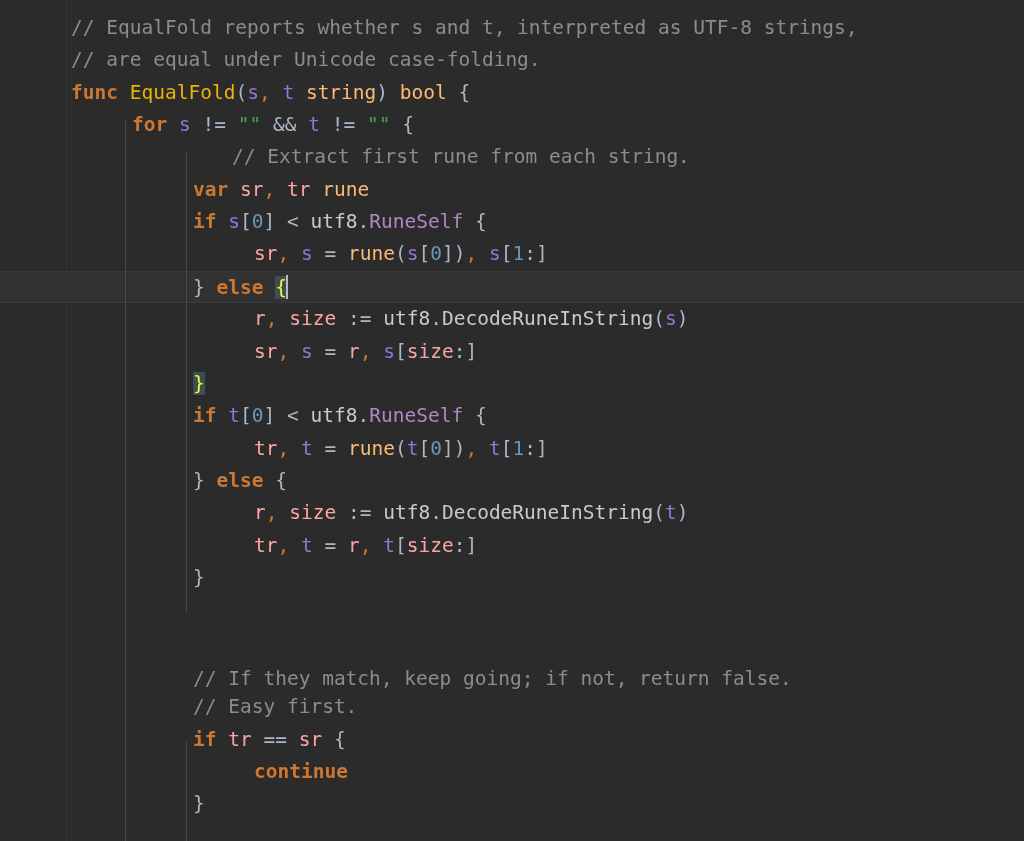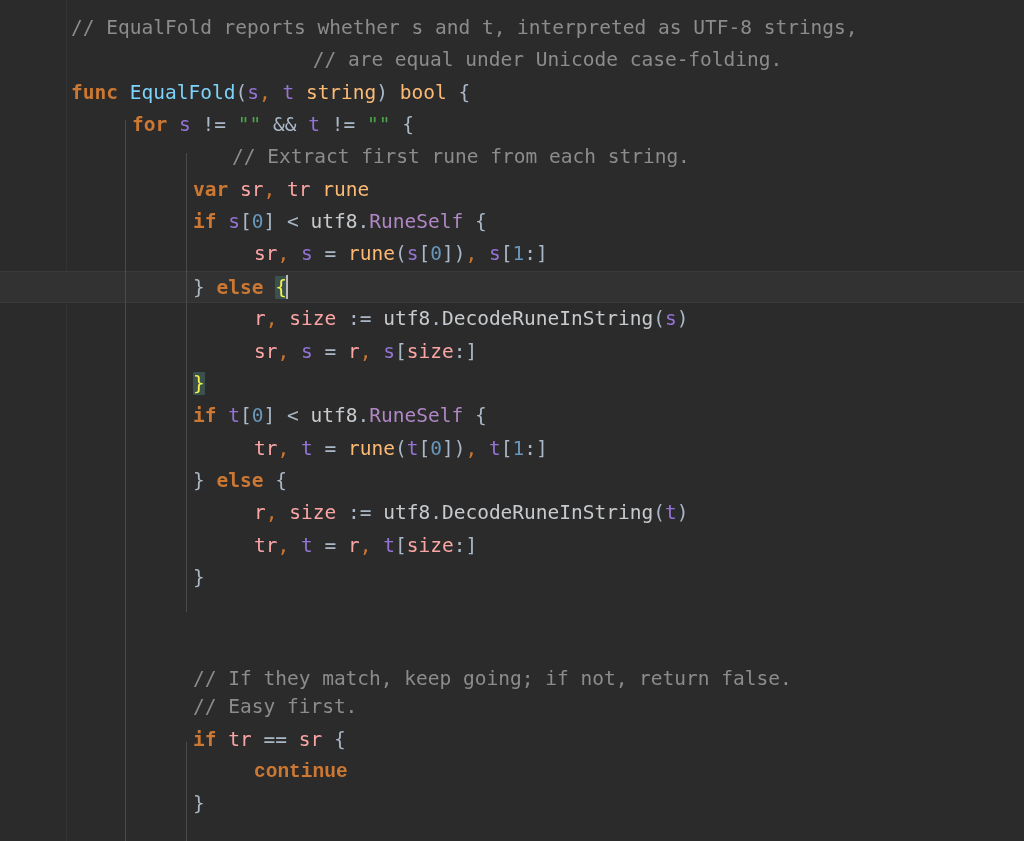--- a/index.html
+++ b/index.html
@@ -69,21 +69,21 @@
   
   .iguide {
     position: absolute;
     width: 1px;
     background: #4a4a4a;
   }
 
   
   .t-cmt  { color: #8c8c8c; }
   .t-kw   { color: #cc7832; font-weight: bold; }
-  .t-fn   { color: #7dd3fc; }
+  .t-fn   { color: #eab308; }
   .t-par  { color: #9373d3; }
   .t-typ  { color: #fdba74; }
   .t-loc  { color: #fca5a5; }
   .t-str  { color: #4ca64c; }
   .t-num  { color: #6897bb; }
   .t-cst  { color: #b087c4; }
   .t-pln  { color: #c8cbce; }
   .t-pun  { color: #a9b7c6; }
   .t-com  { color: #cc7832; }
   .t-pkg  { color: #c8cbce; }
@@ -109,21 +109,21 @@
 </style>
 </head>
 <body>
 
 <div id="editor">
 
   <div id="gutter"></div>
 
   <div id="code-surface">
       <div class="line" style="top: 0px;"><span class="ind" style="width: 71px;"></span><span class="line-text t-cmt">// EqualFold reports whether s and t, interpreted as UTF-8 strings,</span></div>
-      <div class="line" style="top: 32.35px; text-align: center;"><span class="ind" style="width: 71px;"></span><span class="line-text t-cmt">// are equal under Unicode case-folding.</span></div>
+      <div class="line" style="top: 32.35px;"><span class="ind" style="width: 71px;"></span><span class="line-text t-cmt">// are equal under Unicode case-folding.</span></div>
       <div class="line" style="top: 64.7px;"><span class="ind" style="width: 71px;"></span><span class="line-text t-kw">func</span><span class="line-text t-pln"> </span><span class="line-text t-fn">EqualFold</span><span class="line-text t-pun">(</span><span class="line-text t-par">s</span><span class="line-text t-com">,</span><span class="line-text t-pln"> </span><span class="line-text t-par">t</span><span class="line-text t-pln"> </span><span class="line-text t-typ">string</span><span class="line-text t-pun">)</span><span class="line-text t-pln"> </span><span class="line-text t-typ">bool</span><span class="line-text t-pln"> </span><span class="line-text t-pun">{</span></div>
       <div class="line" style="top: 97.05px;"><span class="ind" style="width: 132px;"></span><span class="line-text t-kw">for</span><span class="line-text t-pln"> </span><span class="line-text t-par">s</span><span class="line-text t-pln"> </span><span class="line-text t-pun">!=</span><span class="line-text t-pln"> </span><span class="line-text t-str">""</span><span class="line-text t-pln"> </span><span class="line-text t-pun">&amp;&amp;</span><span class="line-text t-pln"> </span><span class="line-text t-par">t</span><span class="line-text t-pln"> </span><span class="line-text t-pun">!=</span><span class="line-text t-pln"> </span><span class="line-text t-str">""</span><span class="line-text t-pln"> </span><span class="line-text t-pun">{</span></div>
       <div class="line" style="top: 129.4px; padding-left: 39px;"><span class="ind" style="width: 193px;"></span><span class="line-text t-cmt">// Extract first rune from each string.</span></div>
       <div class="line" style="top: 161.75px;"><span class="ind" style="width: 193px;"></span><span class="line-text t-kw">var</span><span class="line-text t-pln"> </span><span class="line-text t-loc">sr</span><span class="line-text t-com">,</span><span class="line-text t-pln"> </span><span class="line-text t-loc">tr</span><span class="line-text t-pln"> </span><span class="line-text t-typ">rune</span></div>
       <div class="line" style="top: 194.1px;"><span class="ind" style="width: 193px;"></span><span class="line-text t-kw">if</span><span class="line-text t-pln"> </span><span class="line-text t-par">s</span><span class="line-text t-pun">[</span><span class="line-text t-num">0</span><span class="line-text t-pun">]</span><span class="line-text t-pln"> </span><span class="line-text t-pun">&lt;</span><span class="line-text t-pln"> </span><span class="line-text t-pkg">utf8</span><span class="line-text t-pun">.</span><span class="line-text t-cst">RuneSelf</span><span class="line-text t-pln"> </span><span class="line-text t-pun">{</span></div>
       <div class="line" style="top: 226.45px;"><span class="ind" style="width: 254px;"></span><span class="line-text t-loc">sr</span><span class="line-text t-com">,</span><span class="line-text t-pln"> </span><span class="line-text t-par">s</span><span class="line-text t-pln"> </span><span class="line-text t-pun">=</span><span class="line-text t-pln"> </span><span class="line-text t-typ">rune</span><span class="line-text t-pun">(</span><span class="line-text t-par">s</span><span class="line-text t-pun">[</span><span class="line-text t-num">0</span><span class="line-text t-pun">]</span><span class="line-text t-pun">)</span><span class="line-text t-com">,</span><span class="line-text t-pln"> </span><span class="line-text t-par">s</span><span class="line-text t-pun">[</span><span class="line-text t-num">1</span><span class="line-text t-pun">:]</span></div>
       <div class="line current" style="top: 258.8px;"><span class="ind" style="width: 193px;"></span><span class="line-text t-pun">}</span><span class="line-text t-pln"> </span><span class="line-text t-kw">else</span><span class="line-text t-pln"> </span><span class="line-text t-brmatch">{</span><span class="caret"></span></div>
       <div class="line" style="top: 291.15px;"><span class="ind" style="width: 254px;"></span><span class="line-text t-loc">r</span><span class="line-text t-com">,</span><span class="line-text t-pln"> </span><span class="line-text t-loc">size</span><span class="line-text t-pln"> </span><span class="line-text t-pun">:=</span><span class="line-text t-pln"> </span><span class="line-text t-pkg">utf8</span><span class="line-text t-pun">.</span><span class="line-text t-call">DecodeRuneInString</span><span class="line-text t-pun">(</span><span class="line-text t-par">s</span><span class="line-text t-pun">)</span></div>
       <div class="line" style="top: 323.5px;"><span class="ind" style="width: 254px;"></span><span class="line-text t-loc">sr</span><span class="line-text t-com">,</span><span class="line-text t-pln"> </span><span class="line-text t-par">s</span><span class="line-text t-pln"> </span><span class="line-text t-pun">=</span><span class="line-text t-pln"> </span><span class="line-text t-loc">r</span><span class="line-text t-com">,</span><span class="line-text t-pln"> </span><span class="line-text t-par">s</span><span class="line-text t-pun">[</span><span class="line-text t-loc">size</span><span class="line-text t-pun">:]</span></div>
       <div class="line" style="top: 355.85px;"><span class="ind" style="width: 193px;"></span><span class="line-text t-brmatch">}</span></div>
@@ -131,20 +131,20 @@
       <div class="line" style="top: 420.55px;"><span class="ind" style="width: 254px;"></span><span class="line-text t-loc">tr</span><span class="line-text t-com">,</span><span class="line-text t-pln"> </span><span class="line-text t-par">t</span><span class="line-text t-pln"> </span><span class="line-text t-pun">=</span><span class="line-text t-pln"> </span><span class="line-text t-typ">rune</span><span class="line-text t-pun">(</span><span class="line-text t-par">t</span><span class="line-text t-pun">[</span><span class="line-text t-num">0</span><span class="line-text t-pun">]</span><span class="line-text t-pun">)</span><span class="line-text t-com">,</span><span class="line-text t-pln"> </span><span class="line-text t-par">t</span><span class="line-text t-pun">[</span><span class="line-text t-num">1</span><span class="line-text t-pun">:]</span></div>
       <div class="line" style="top: 452.9px;"><span class="ind" style="width: 193px;"></span><span class="line-text t-pun">}</span><span class="line-text t-pln"> </span><span class="line-text t-kw">else</span><span class="line-text t-pln"> </span><span class="line-text t-pun">{</span></div>
       <div class="line" style="top: 485.25px;"><span class="ind" style="width: 254px;"></span><span class="line-text t-loc">r</span><span class="line-text t-com">,</span><span class="line-text t-pln"> </span><span class="line-text t-loc">size</span><span class="line-text t-pln"> </span><span class="line-text t-pun">:=</span><span class="line-text t-pln"> </span><span class="line-text t-pkg">utf8</span><span class="line-text t-pun">.</span><span class="line-text t-call">DecodeRuneInString</span><span class="line-text t-pun">(</span><span class="line-text t-par">t</span><span class="line-text t-pun">)</span></div>
       <div class="line" style="top: 517.6px;"><span class="ind" style="width: 254px;"></span><span class="line-text t-loc">tr</span><span class="line-text t-com">,</span><span class="line-text t-pln"> </span><span class="line-text t-par">t</span><span class="line-text t-pln"> </span><span class="line-text t-pun">=</span><span class="line-text t-pln"> </span><span class="line-text t-loc">r</span><span class="line-text t-com">,</span><span class="line-text t-pln"> </span><span class="line-text t-par">t</span><span class="line-text t-pun">[</span><span class="line-text t-loc">size</span><span class="line-text t-pun">:]</span></div>
       <div class="line" style="top: 549.95px;"><span class="ind" style="width: 193px;"></span><span class="line-text t-pun">}</span></div>
       <div class="line" style="top: 582.3px;"><span class="ind" style="width: 71px;"></span></div>
       <div class="line" style="top: 614.65px; margin-top: 36px;"><span class="ind" style="width: 193px;"></span><span class="line-text t-cmt">// If they match, keep going; if not, return false.</span></div>
       <div class="line" style="top: 647px;"><span class="ind" style="width: 71px;"></span></div>
       <div class="line" style="top: 679.35px;"><span class="ind" style="width: 193px;"></span><span class="line-text t-cmt">// Easy first.</span></div>
       <div class="line" style="top: 711.7px;"><span class="ind" style="width: 193px;"></span><span class="line-text t-kw">if</span><span class="line-text t-pln"> </span><span class="line-text t-loc">tr</span><span class="line-text t-pln"> </span><span class="line-text t-pun">==</span><span class="line-text t-pln"> </span><span class="line-text t-loc">sr</span><span class="line-text t-pln"> </span><span class="line-text t-pun">{</span></div>
-      <div class="line" style="top: 744.05px; font-family: Liberation Mono, monospace;"><span class="ind" style="width: 254px;"></span><span class="line-text t-kw">continue</span></div>
+      <div class="line" style="top: 744.05px;"><span class="ind" style="width: 254px;"></span><span class="line-text t-kw">continue</span></div>
       <div class="line" style="top: 776.4px;"><span class="ind" style="width: 193px;"></span><span class="line-text t-pun">}</span></div>
       <div class="iguide" style="left: 125px; top: 108px; height: 733px;"></div>
       <div class="iguide" style="left: 186px; top: 141px; height: 459px;"></div>
       <div class="iguide" style="left: 186px; top: 730px; height: 111px;"></div>
     </div>
 
 </div>
 
 </body></html>

